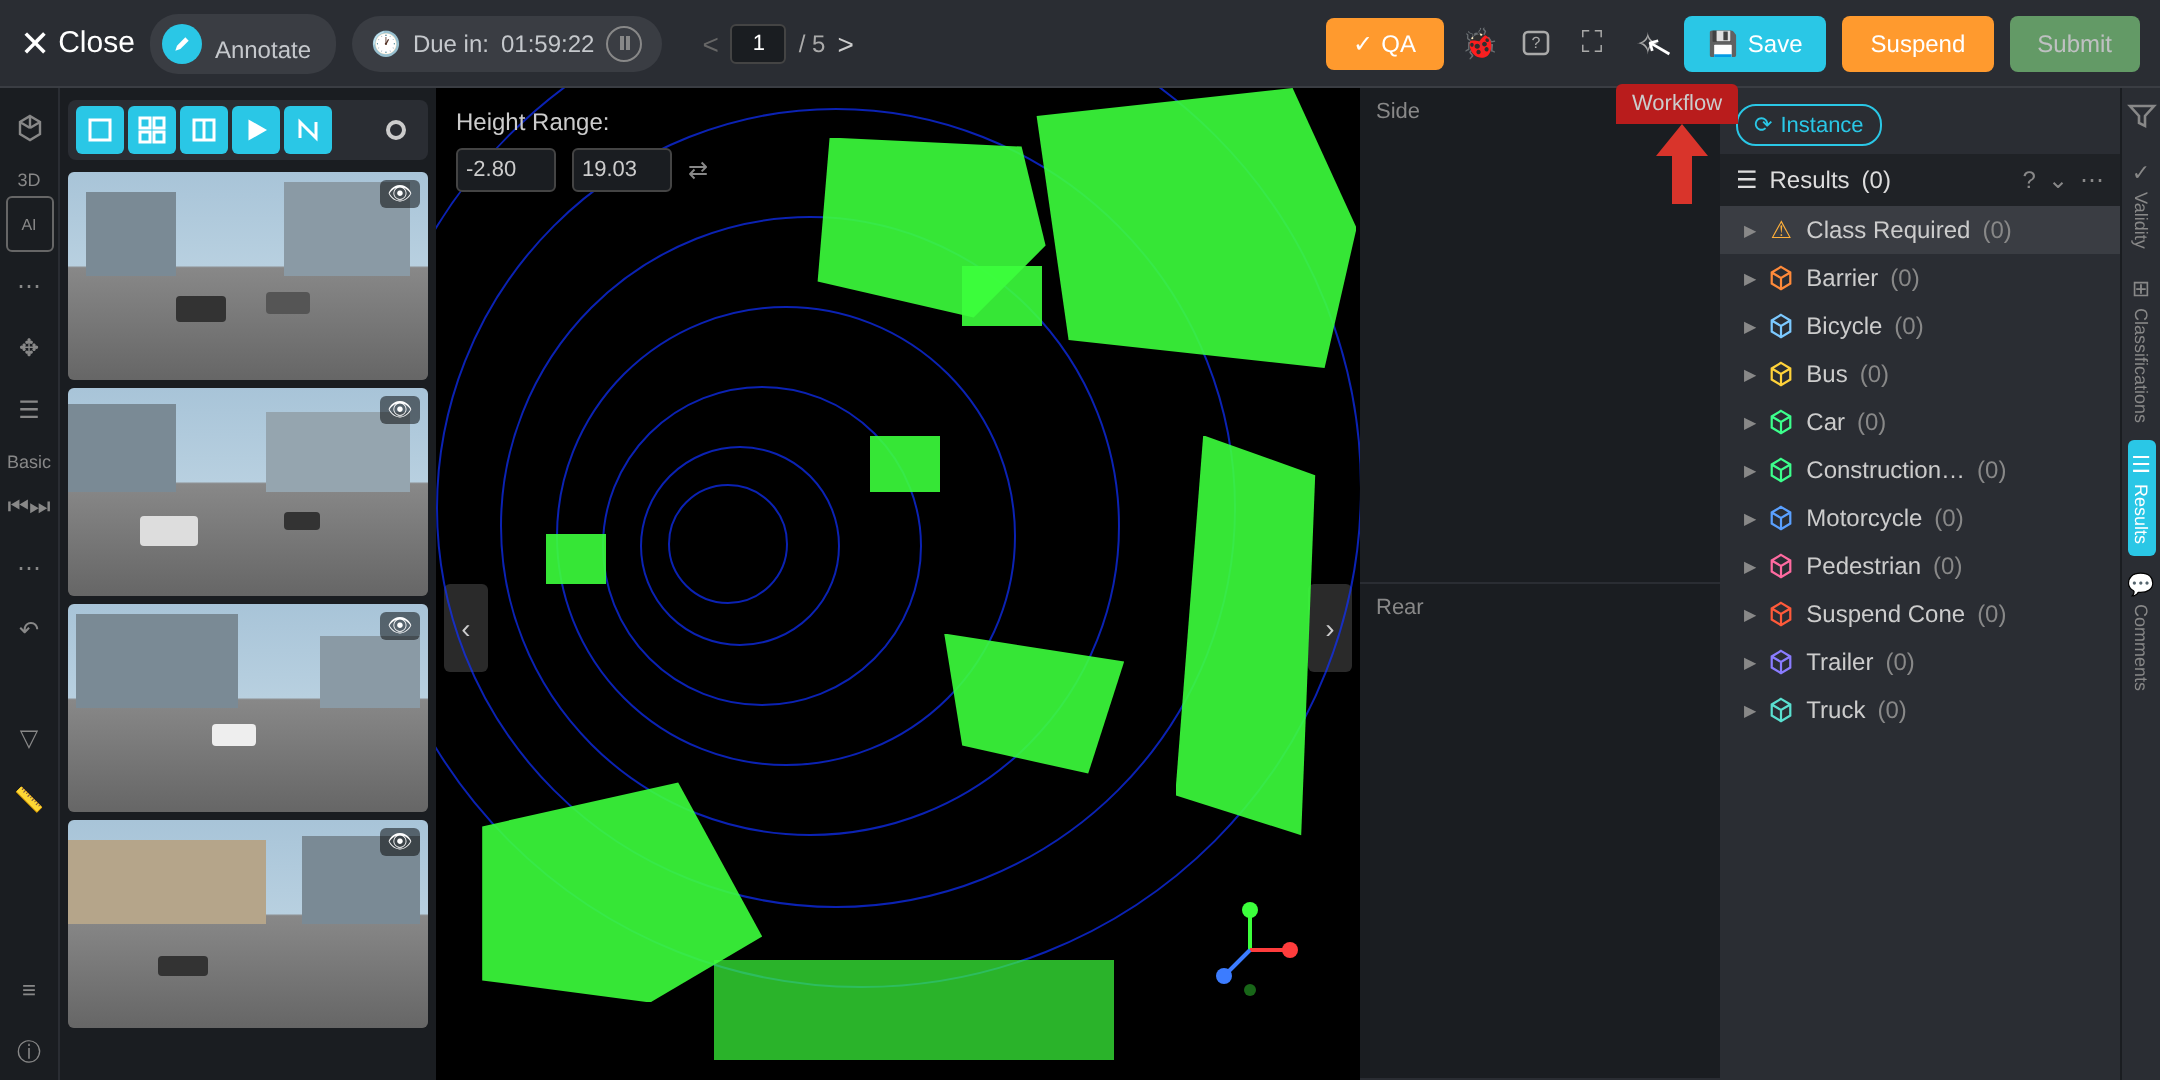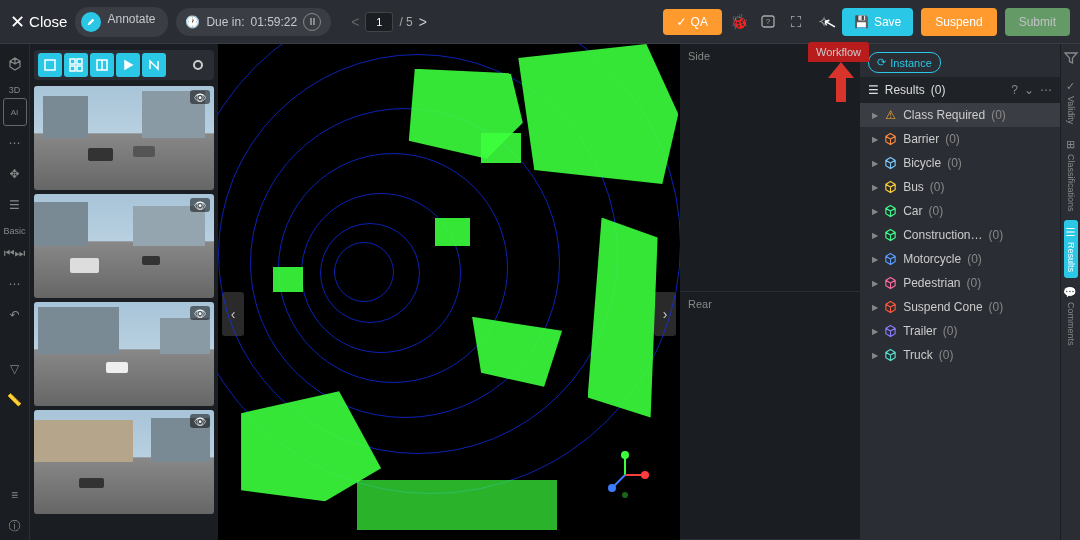--- a/index.html
+++ b/index.html
@@ -2,21 +2,21 @@
 <html><head>
 <meta charset="utf-8">
 <style>
 *{box-sizing:border-box;margin:0;padding:0;font-family:-apple-system,BlinkMacSystemFont,'Segoe UI',sans-serif}
 body{width:1080px;height:540px;background:#1a1d21;color:#c5c8cc;overflow:hidden;font-size:12px}
 .topbar{height:44px;background:#2a2d33;display:flex;align-items:center;padding:0 10px;gap:8px;border-bottom:1px solid #3a3d43}
 .close-btn{display:flex;align-items:center;gap:4px;color:#fff;font-size:15px;font-weight:500;cursor:pointer}
 .close-x{font-size:18px;line-height:1}
 .title-pill{background:#3a3d43;padding:5px 12px;border-radius:14px;font-size:13px;color:#bbb;display:flex;align-items:center;gap:8px}
 .info-i{width:14px;height:14px;border:1px solid #888;border-radius:50%;display:inline-flex;align-items:center;justify-content:center;font-size:9px;color:#888}
-.annotate-btn{background:#3a3d43;padding:5px 12px 5px 6px;border-radius:14px;display:flex;align-items:flex-start;gap:6px;cursor:pointer}
+.annotate-btn{background:#3a3d43;padding:5px 12px 5px 6px;border-radius:14px;display:flex;align-items:flex-end;gap:6px;cursor:pointer}
 .annotate-dot{width:20px;height:20px;background:#2ac7e6;border-radius:50%;display:flex;align-items:center;justify-content:center}
 .annotate-dot svg{width:10px;height:10px;fill:#fff}
 .due-pill{background:#3a3d43;padding:5px 10px;border-radius:14px;display:flex;align-items:center;gap:6px;font-size:12px}
 .pause-ico{width:18px;height:18px;border:1.5px solid #888;border-radius:50%;display:flex;align-items:center;justify-content:center;gap:1px}
 .pause-ico span{width:2px;height:7px;background:#888}
 .pager{display:flex;align-items:center;gap:6px;margin-left:12px}
 .pager-arrow{color:#666;cursor:pointer;font-size:14px}
 .pager-input{width:28px;height:20px;background:#1a1d21;border:1px solid #444;color:#fff;text-align:center;border-radius:3px;font-size:11px}
 .pager-total{color:#aaa}
 .spacer{flex:1}
@@ -224,20 +224,28 @@
       <div class="scene">
           <div class="bldg" style="left:0;top:10%;width:55%;height:40%;background:#b5a58a"></div>
           <div class="bldg" style="left:65%;top:8%;width:33%;height:42%"></div>
           <div class="car" style="left:25%;top:65%;width:14%;height:10%"></div>
         </div>
       <div class="thumb-eye">👁</div>
     </div>
   </div>
 
   <div class="canvas-area">
+    <div class="hrange">
+      <div class="hrange-label">Height Range:</div>
+      <div class="hrange-inputs">
+        <input value="-2.80" style="">
+        <input value="19.03" style="">
+        <span class="swap">⇄</span>
+      </div>
+    </div>
     <div class="nav-chev left">‹</div>
     <div class="nav-chev right">›</div>
     <div class="lidar">
 
       <div class="ring" style="left:25%;top:40%;width:60px;height:60px"></div>
       <div class="ring" style="left:22%;top:36%;width:100px;height:100px"></div>
       <div class="ring" style="left:18%;top:30%;width:160px;height:160px"></div>
       <div class="ring" style="left:13%;top:22%;width:230px;height:230px"></div>
       <div class="ring" style="left:7%;top:13%;width:310px;height:310px"></div>
       <div class="ring" style="left:0%;top:2%;width:400px;height:400px"></div>

